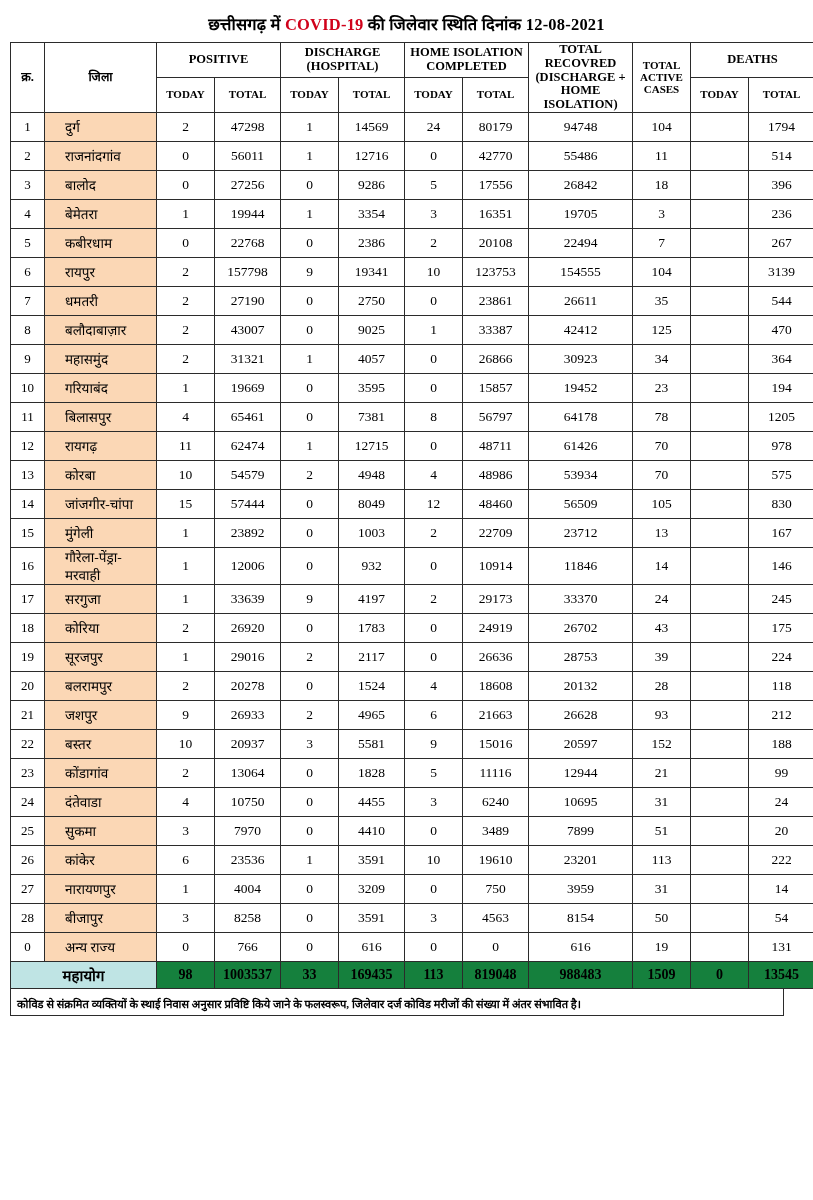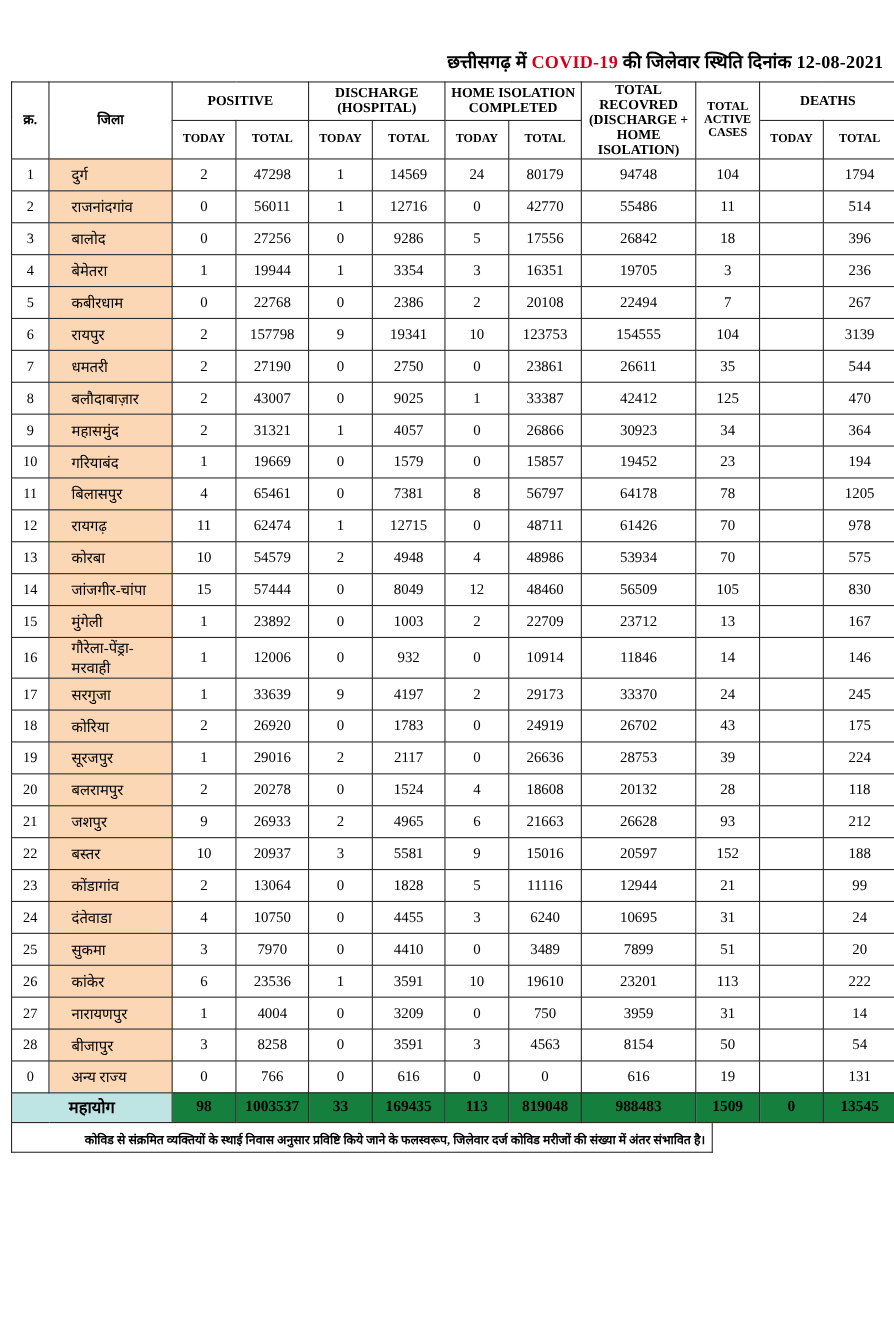--- a/index.html
+++ b/index.html
@@ -15,26 +15,25 @@
     overflow: hidden;
   }
   .page {
     width: 813px;
     height: 1200px;
     position: relative;
     box-sizing: border-box;
     padding: 8px 10px 0 10px;
   }
   .title-bar {
-    text-align: right;
+    text-align: center;
     font-size: 16.5px;
     font-weight: bold;
     padding: 4px 0 7px 0;
     letter-spacing: 0.2px;
-    margin-top: 32px;
   }
   .title-bar .red {
     color: #d0021b;
   }
   table.covid {
     border-collapse: collapse;
     width: 793px;
     table-layout: fixed;
     font-size: 13px;
   }
@@ -82,27 +81,27 @@
     font-size: 14px;
     height: 26px;
   }
   tbody tr.total-row td.dist {
     background: #bfe4e4;
     text-align: center;
     padding-left: 0;
     font-size: 15px;
   }
   .footnote {
-    text-align: right;
+    text-align: left;
     font-size: 11.2px;
     font-weight: bold;
     padding: 7px 6px 4px 6px;
     border: 1px solid #2b2b2b;
     border-top: none;
-    width: 638px;
+    width: 774px;
     box-sizing: border-box;
   }
   .signature {
     position: absolute;
     right: 42px;
     bottom: 4px;
     text-align: center;
     font-weight: bold;
     line-height: 1.25;
   }
@@ -297,21 +296,21 @@
           <td class="">34</td>
           <td class=""></td>
           <td class="">364</td>
         </tr>
         <tr>
           <td class="sno">10</td>
           <td class="dist">गरियाबंद</td>
           <td class="">1</td>
           <td class="">19669</td>
           <td class="">0</td>
-          <td class="">1579</td>
+          <td class="">3595</td>
           <td class="">0</td>
           <td class="">15857</td>
           <td class="">19452</td>
           <td class="">23</td>
           <td class=""></td>
           <td class="">194</td>
         </tr>
         <tr>
           <td class="sno">11</td>
           <td class="dist">बिलासपुर</td>

